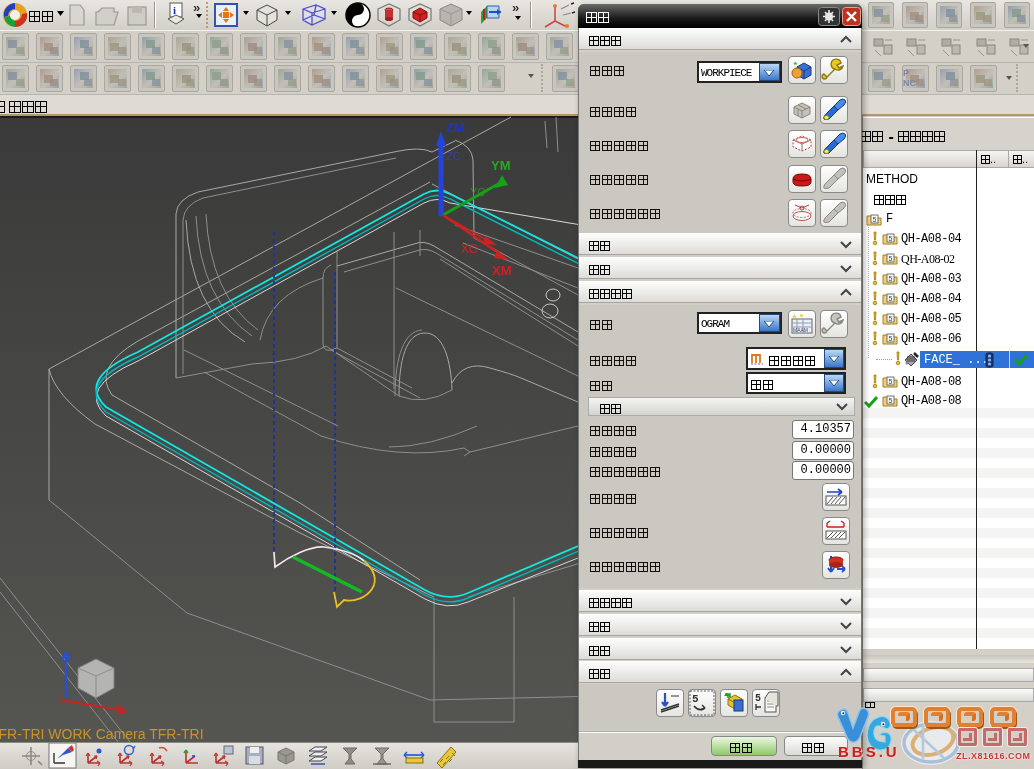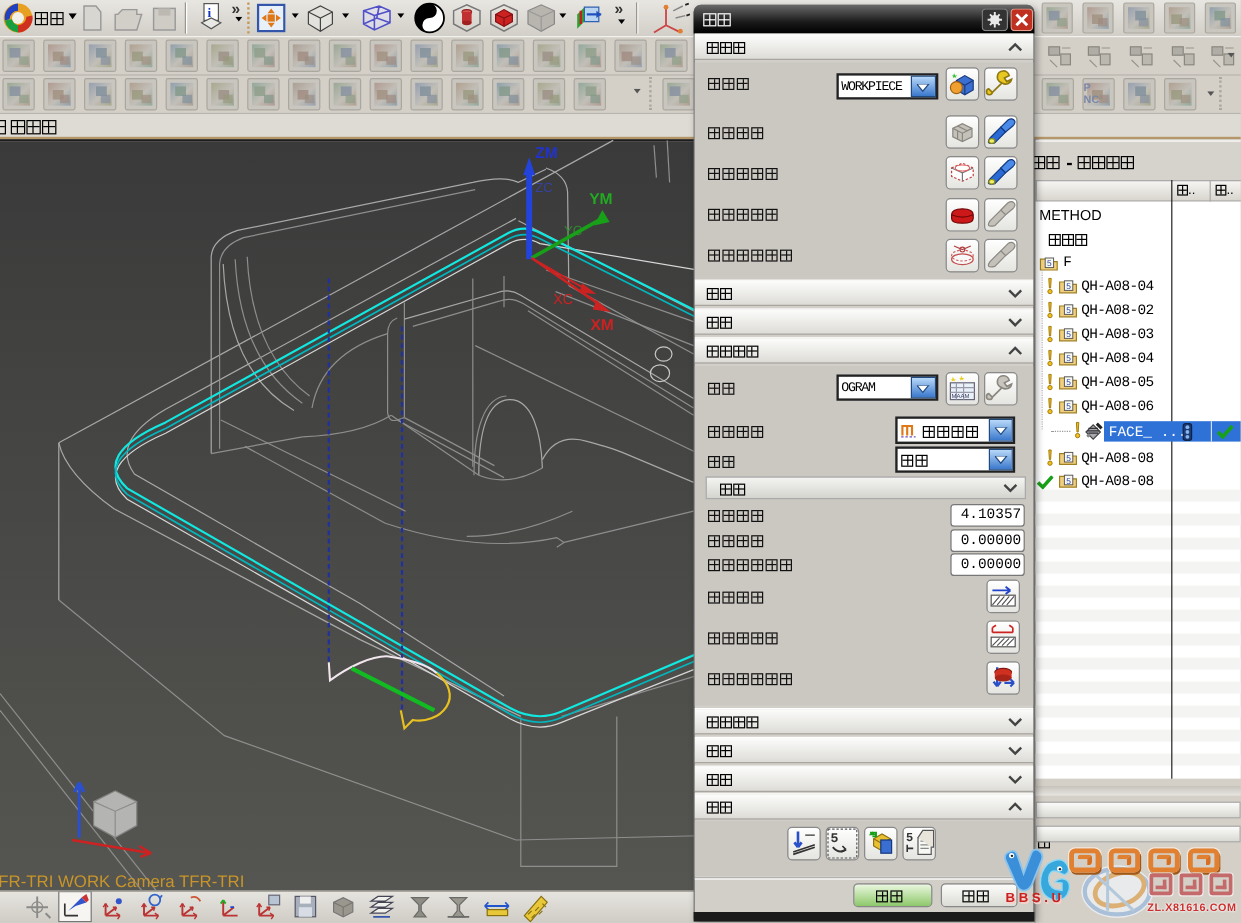--- a/index.html
+++ b/index.html
@@ -551,21 +551,21 @@
     <div class="abs" style="left:901px;top:232px;color:#000;font-size:12px;font-family:'Liberation Mono',monospace;letter-spacing:-0.5px">QH-A08-04</div>
     <svg class="abs" style="left:869px;top:251px" width="10" height="15" viewBox="0 0 10 15">
       <path d="M5 1 L7 1 L6.5 9 L5.5 9 Z" fill="#f0c020" stroke="#a07808" stroke-width="0.8"></path>
       <circle cx="6" cy="12" r="1.8" fill="#f0c020" stroke="#a07808" stroke-width="0.8"></circle>
     </svg>
     <svg class="abs" style="left:882px;top:252px" width="16" height="13" viewBox="0 0 16 13">
       <path d="M1 3 L6 3 L7 5 L15 5 L15 12 L1 12 Z" fill="#f0d080" stroke="#a08020"></path>
       <rect x="5" y="2" width="7" height="8" fill="#f8f8f0" stroke="#555" stroke-width="0.8"></rect>
       <text x="6.5" y="9" font-size="7" fill="#2244aa" font-family="Liberation Sans">5</text>
     </svg>
-    <div class="abs" style="left:901px;top:252px;color:#000;font-size:12px;font-family:Liberation Mono, monospace;letter-spacing:-0.5px">QH-A08-02</div>
+    <div class="abs" style="left:901px;top:252px;color:#000;font-size:12px;font-family:Liberation Serif, serif;letter-spacing:-0.5px">QH-A08-02</div>
     <svg class="abs" style="left:869px;top:271px" width="10" height="15" viewBox="0 0 10 15">
       <path d="M5 1 L7 1 L6.5 9 L5.5 9 Z" fill="#f0c020" stroke="#a07808" stroke-width="0.8"></path>
       <circle cx="6" cy="12" r="1.8" fill="#f0c020" stroke="#a07808" stroke-width="0.8"></circle>
     </svg>
     <svg class="abs" style="left:882px;top:272px" width="16" height="13" viewBox="0 0 16 13">
       <path d="M1 3 L6 3 L7 5 L15 5 L15 12 L1 12 Z" fill="#f0d080" stroke="#a08020"></path>
       <rect x="5" y="2" width="7" height="8" fill="#f8f8f0" stroke="#555" stroke-width="0.8"></rect>
       <text x="6.5" y="9" font-size="7" fill="#2244aa" font-family="Liberation Sans">5</text>
     </svg>
     <div class="abs" style="left:901px;top:272px;color:#000;font-size:12px;font-family:'Liberation Mono',monospace;letter-spacing:-0.5px">QH-A08-03</div>
@@ -867,21 +867,21 @@
 <path d="M14 10 L46 40 M24 7 L24 40" stroke="#b4c8dc" stroke-width="2.5"></path>
 </svg>
     <svg class="abs" style="left:835px;top:700px" width="58" height="60" viewBox="0 0 58 60">
 <path d="M6 10 Q11 7 13 13 L18 28 L24 12 Q26 6 31 9 Q35 12 33 17 L25 37 Q22 43 17 42 Q13 41 11 35 L3 17 Q1 12 6 10 Z" fill="#3a8fd8" stroke="#8ac4ec" stroke-width="1.5"></path>
 <circle cx="8" cy="13" r="2.2" fill="#fff"></circle>
       <circle cx="8.3" cy="13.2" r="1" fill="#123"></circle>
 <path d="M38 20 Q50 12 55 22 Q57 27 52 29 L45 26 Q40 25 39 31 Q38 38 44 41 L50 42 L50 36 L44 35 Q48 31 53 33 Q57 35 56 41 Q54 51 44 50 Q33 48 32 36 Q32 26 38 20 Z" fill="#38a8dc" stroke="#90d8f4" stroke-width="1.2"></path>
 <circle cx="48" cy="24" r="2.2" fill="#fff"></circle>
       <circle cx="48.3" cy="24.3" r="1" fill="#123"></circle>
 </svg>
-    <div class="abs" style="left:838px;top:743px;color:#cc2020;font-weight:bold;font-size:11px;letter-spacing:3px;text-shadow:1px 1px 0 #f8d0c8">BBS.U</div>
+    <div class="abs" style="left:838px;top:743px;color:#cc2020;font-weight:bold;font-size:15px;letter-spacing:3px;text-shadow:1px 1px 0 #f8d0c8">BBS.U</div>
     <div class="abs" style="left:891px;top:707px;width:26px;height:20px;border:4px solid #e08030;border-radius:5px;box-shadow:1px 2px 0 #a05818,0 0 0 1px #f8e8d8"></div>
     <div class="abs" style="left:898px;top:712px;width:12px;height:9px;border-top:4px solid #e08030;border-right:4px solid #d87020;border-radius:3px"></div>
     <div class="abs" style="left:924px;top:707px;width:26px;height:20px;border:4px solid #e08030;border-radius:5px;box-shadow:1px 2px 0 #a05818,0 0 0 1px #f8e8d8"></div>
     <div class="abs" style="left:931px;top:712px;width:12px;height:9px;border-top:4px solid #e08030;border-right:4px solid #d87020;border-radius:3px"></div>
     <div class="abs" style="left:957px;top:707px;width:26px;height:20px;border:4px solid #e08030;border-radius:5px;box-shadow:1px 2px 0 #a05818,0 0 0 1px #f8e8d8"></div>
     <div class="abs" style="left:964px;top:712px;width:12px;height:9px;border-top:4px solid #e08030;border-right:4px solid #d87020;border-radius:3px"></div>
     <div class="abs" style="left:990px;top:707px;width:26px;height:20px;border:4px solid #e08030;border-radius:5px;box-shadow:1px 2px 0 #a05818,0 0 0 1px #f8e8d8"></div>
     <div class="abs" style="left:997px;top:712px;width:12px;height:9px;border-top:4px solid #e08030;border-right:4px solid #d87020;border-radius:3px"></div>
     <div class="abs" style="left:958px;top:728px;width:19px;height:18px;border:3px solid #c46a6a;box-shadow:0 0 0 1px #f4ecec;border-radius:2px"></div>
     <div class="abs" style="left:963px;top:733px;width:9px;height:8px;border-bottom:3px solid #c46a6a;border-right:3px solid #c46a6a"></div>

